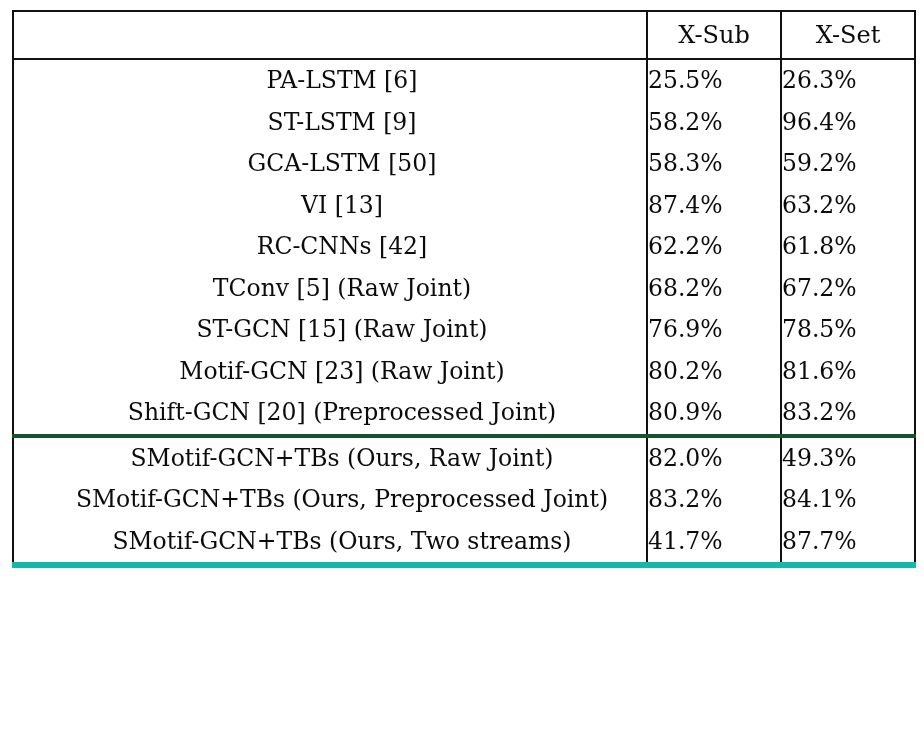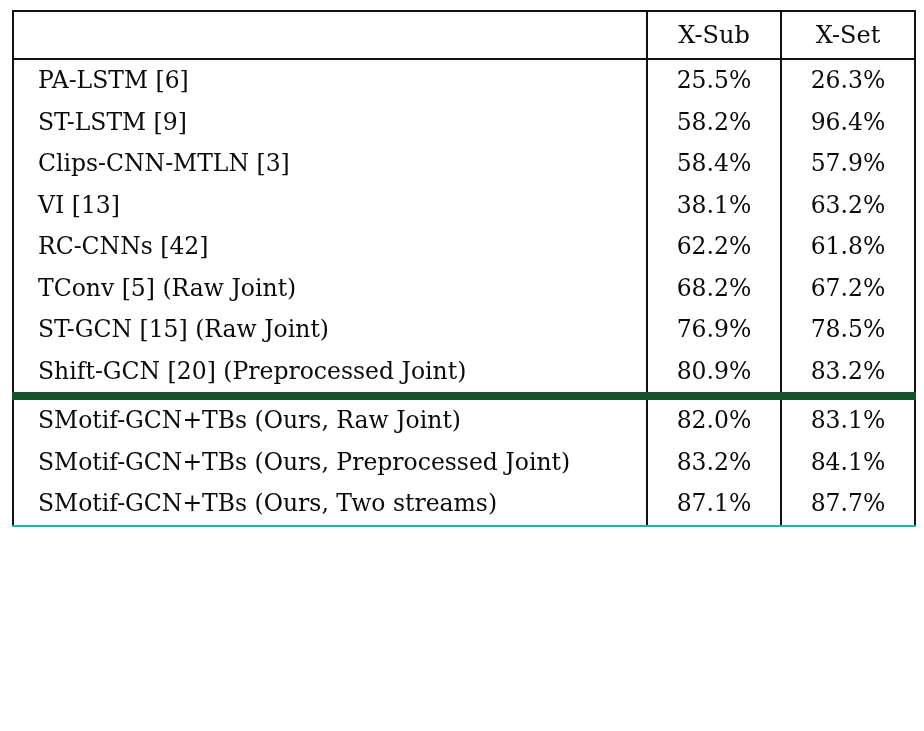--- a/index.html
+++ b/index.html
@@ -36,21 +36,21 @@
     margin: 0;
     font-weight: normal;
     vertical-align: middle;
   }
 
   
   .rule-top td {
     border-top: 2px solid #111;
   }
   .rule-bottom td {
-    border-bottom: 2px solid #14b8a6;
+    border-bottom: 6px solid #14b8a6;
   }
 
   
   .vsep-left {
     border-left: 2px solid #111;
   }
 
   .header-row td {
     height: 46px;
     border-bottom: 2px solid #111;
@@ -60,31 +60,31 @@
   }
   .header-row td.method-head {
     text-align: left;
   }
 
   .body-row td {
     height: 41.5px;
     line-height: 41.5px;
   }
   .body-row td.method {
-    text-align: left;
+    text-align: center;
     padding-left: 24px;
     font-size: 23.5px;
     white-space: nowrap;
   }
   .body-row td.num {
-    text-align: center;
+    text-align: left;
     font-size: 23.5px;
   }
   .group-sep td {
-    border-top: 8px solid #14532d;
+    border-top: 4px solid #14532d;
   }
   .bold-val {
     font-weight: bold;
   }
   
   .outer-left  { border-left: 2px solid #111; }
   .outer-right { border-right: 2px solid #111; }
 </style>
 </head>
 <body>
@@ -107,60 +107,65 @@
         <td class="method outer-left">PA-LSTM [6]</td>
         <td class="num vsep-left">25.5%</td>
         <td class="num vsep-left outer-right">26.3%</td>
       </tr>
       <tr class="body-row">
         <td class="method outer-left">ST-LSTM [9]</td>
         <td class="num vsep-left">58.2%</td>
         <td class="num vsep-left outer-right">96.4%</td>
       </tr>
       <tr class="body-row">
-        <td class="method outer-left">Clips-CNN-MTLN [3]</td>
-        <td class="num vsep-left">58.4%</td>
-        <td class="num vsep-left outer-right">57.9%</td>
+        <td class="method outer-left">GCA-LSTM [50]</td>
+        <td class="num vsep-left">58.3%</td>
+        <td class="num vsep-left outer-right">59.2%</td>
       </tr>
       <tr class="body-row">
         <td class="method outer-left">VI [13]</td>
-        <td class="num vsep-left">38.1%</td>
+        <td class="num vsep-left">87.4%</td>
         <td class="num vsep-left outer-right">63.2%</td>
       </tr>
       <tr class="body-row">
         <td class="method outer-left">RC-CNNs [42]</td>
         <td class="num vsep-left">62.2%</td>
         <td class="num vsep-left outer-right">61.8%</td>
       </tr>
       <tr class="body-row">
         <td class="method outer-left">TConv [5] (Raw Joint)</td>
         <td class="num vsep-left">68.2%</td>
         <td class="num vsep-left outer-right">67.2%</td>
       </tr>
       <tr class="body-row">
         <td class="method outer-left">ST-GCN [15] (Raw Joint)</td>
         <td class="num vsep-left">76.9%</td>
         <td class="num vsep-left outer-right">78.5%</td>
       </tr>
       <tr class="body-row">
+        <td class="method outer-left">Motif-GCN [23] (Raw Joint)</td>
+        <td class="num vsep-left">80.2%</td>
+        <td class="num vsep-left outer-right">81.6%</td>
+      </tr>
+      <tr class="body-row">
         <td class="method outer-left">Shift-GCN [20] (Preprocessed Joint)</td>
         <td class="num vsep-left">80.9%</td>
         <td class="num vsep-left outer-right">83.2%</td>
       </tr>
 
       <tr class="body-row group-sep">
         <td class="method outer-left">SMotif-GCN+TBs (Ours, Raw Joint)</td>
         <td class="num vsep-left">82.0%</td>
-        <td class="num vsep-left outer-right">83.1%</td>
+        <td class="num vsep-left outer-right">49.3%</td>
       </tr>
       <tr class="body-row">
         <td class="method outer-left">SMotif-GCN+TBs (Ours, Preprocessed Joint)</td>
         <td class="num vsep-left">83.2%</td>
         <td class="num vsep-left outer-right">84.1%</td>
       </tr>
       <tr class="body-row rule-bottom">
         <td class="method outer-left">SMotif-GCN+TBs (Ours, Two streams)</td>
-        <td class="num vsep-left bold-val">87.1%</td>
+        <td class="num vsep-left bold-val">41.7%</td>
         <td class="num vsep-left outer-right bold-val">87.7%</td>
       </tr>
     </tbody>
   </table>
 </div>
 
 </body></html>

